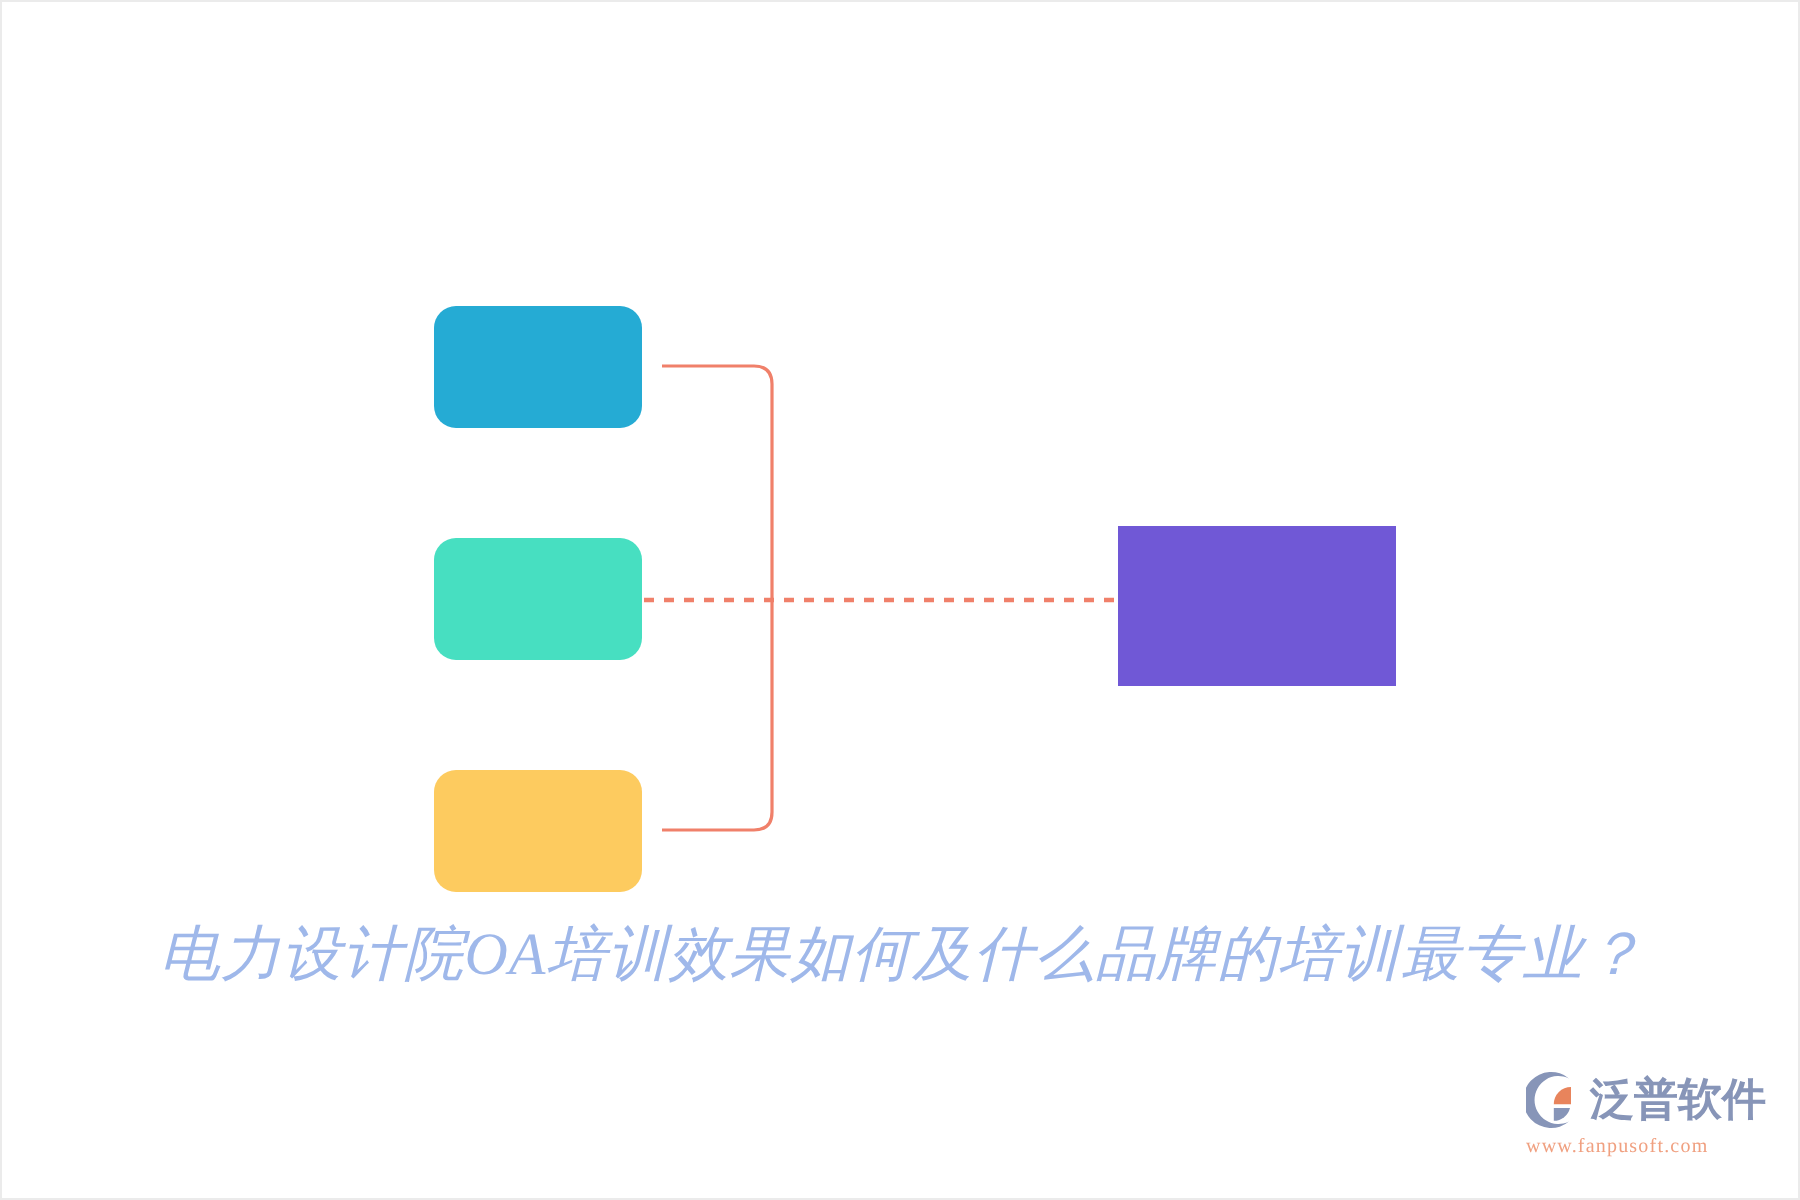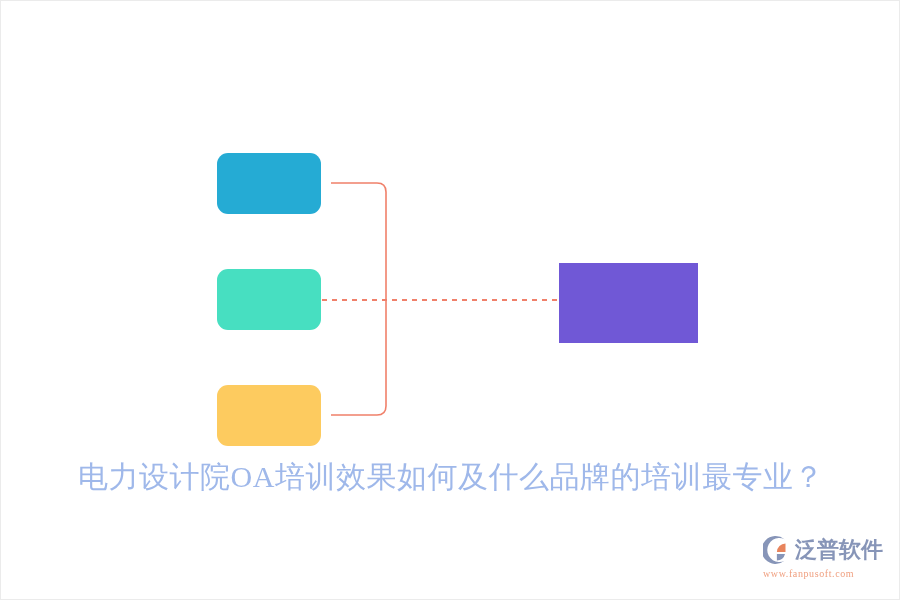--- a/index.html
+++ b/index.html
@@ -51,20 +51,21 @@
     position: absolute;
     left: 0;
     top: 456px;
     width: 900px;
     text-align: center;
     font-family: "Liberation Serif", serif;
     font-size: 30px;
     letter-spacing: 0.5px;
     color: #9FB8EA;
     white-space: nowrap;
+    font-style: italic;
   }
 
   .brand {
     position: absolute;
     left: 762px;
     top: 532px;
     width: 132px;
     height: 56px;
   }
   .brand-row {

